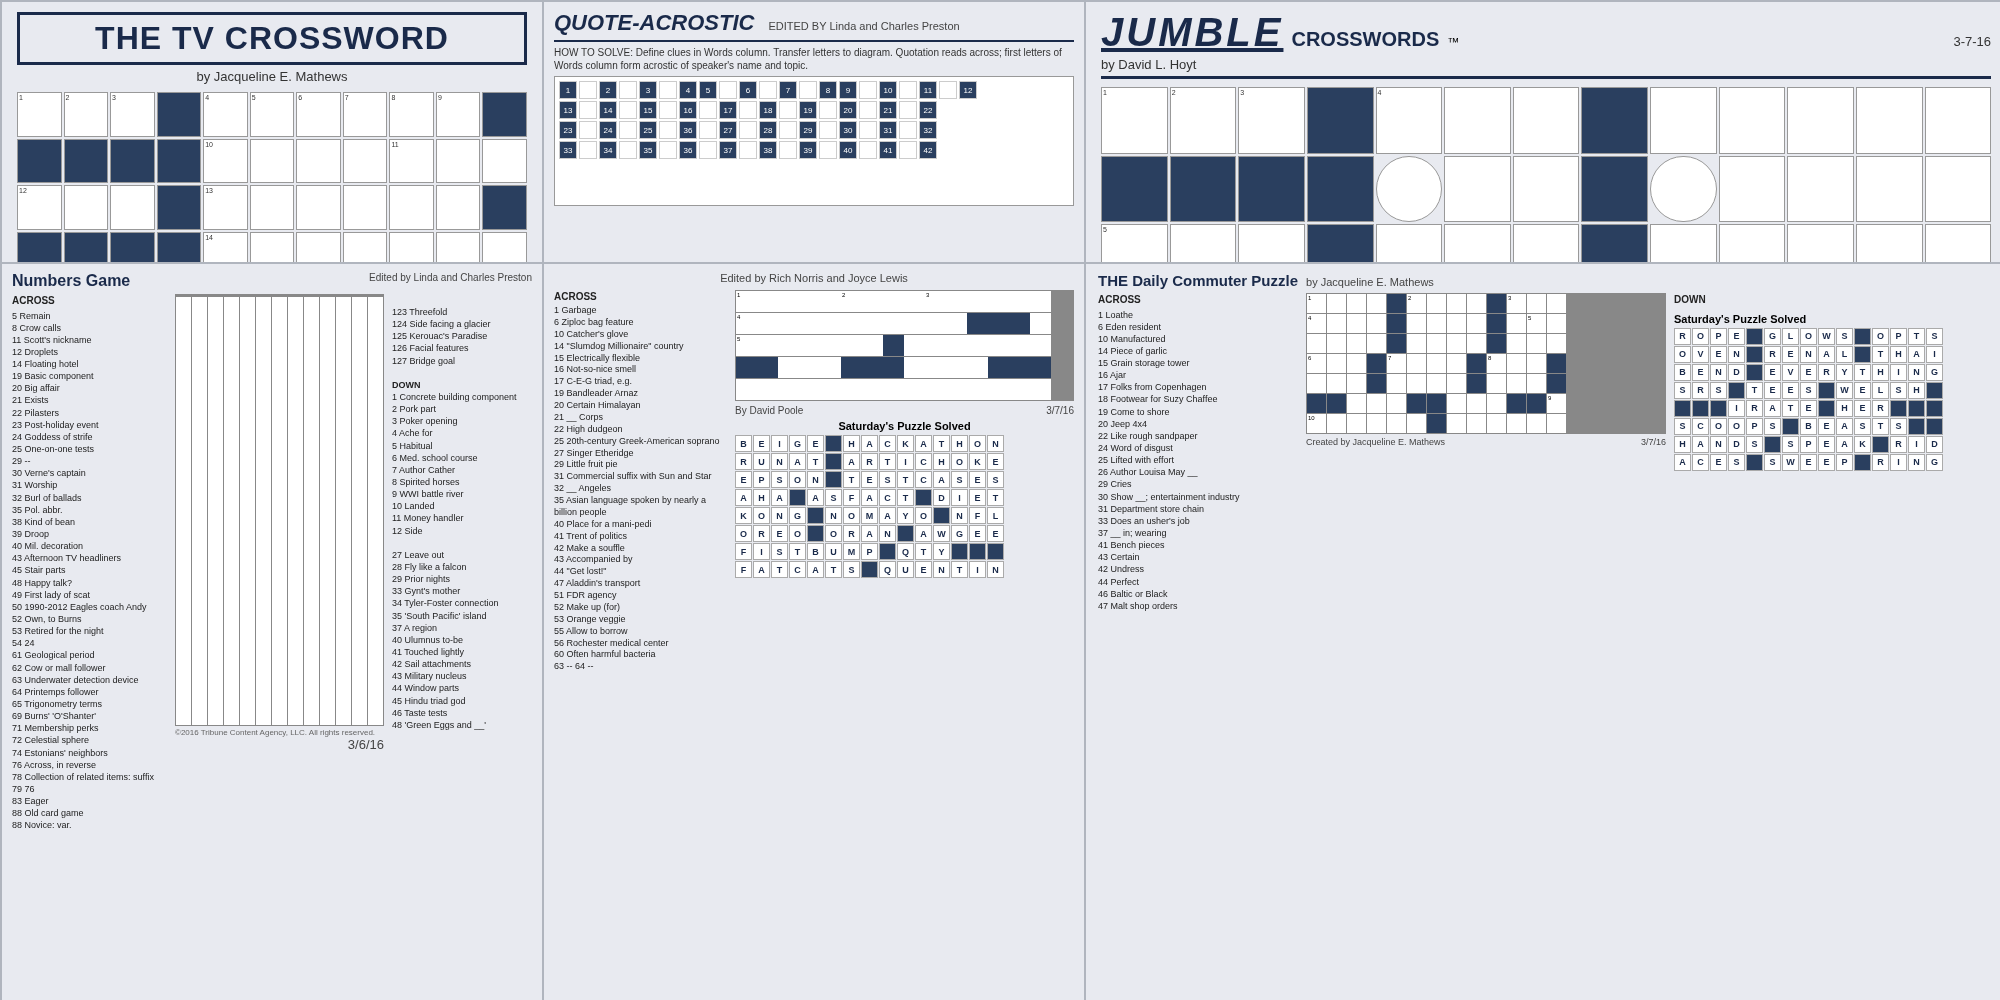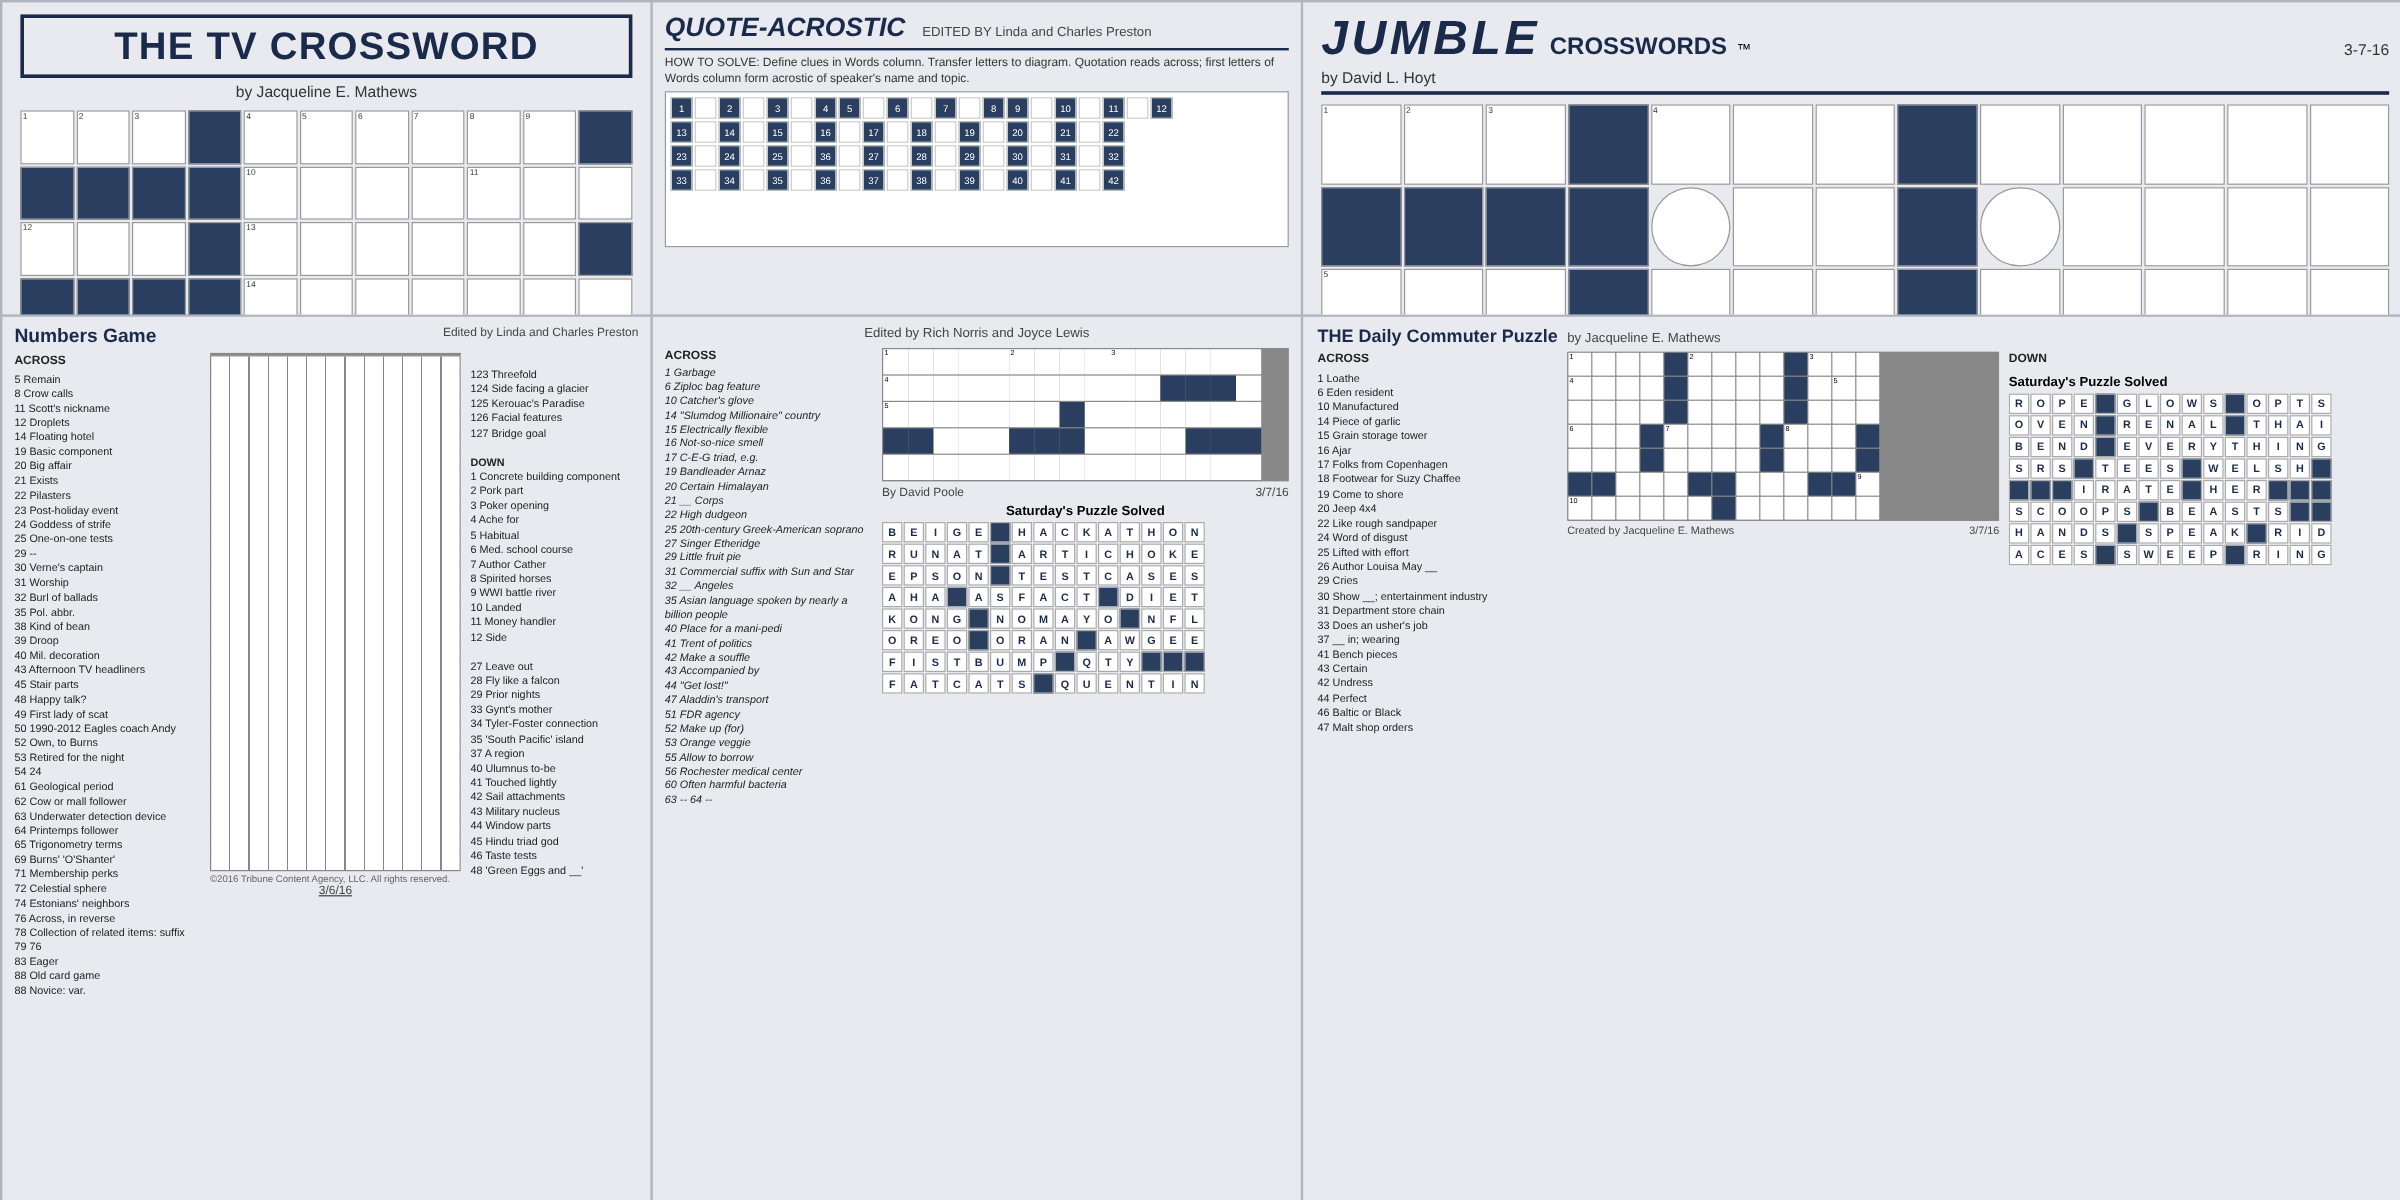--- a/index.html
+++ b/index.html
@@ -162,20 +162,21 @@
       grid-column: 3;
       grid-row: 1;
       padding: 8px 15px;
     }
 
     .jumble h1 {
       font-size: 36px;
       font-weight: 900;
       color: #1a2a4a;
       letter-spacing: 2px;
+      text-decoration: underline;
     }
 
     .jumble-byline {
       font-size: 13px;
       color: #333;
       margin-top: 2px;
     }
 
     
     .numbers-game {
@@ -680,21 +681,21 @@
           to right,
           white 0px, white 15px,
           #888 15px, #888 16px
         ), repeating-linear-gradient(
           to bottom,
           white 0px, white 15px,
           #888 15px, #888 16px
         ); border:1px solid #888; max-height:430px;">
         </div>
         <div style="font-size:8px; color:#666; margin-top:2px;">©2016 Tribune Content Agency, LLC. All rights reserved.</div>
-        <div style="font-size:10px; color:#444; text-align:center;text-decoration:underline;">3/6/16</div>
+        <div style="font-size:13px; color:#444; text-align:right;">3/6/16</div>
       </div>
 
       <div class="down-clues">
         <div style="font-size:9px; line-height:1.35;margin-top:12px;">
           123 Threefold<br>124 Side facing a glacier<br>125 Kerouac's Paradise<br>
           126 Facial features<br>127 Bridge goal<br><br>
           <strong>DOWN</strong><br>
           1 Concrete building component<br>2 Pork part<br>3 Poker opening<br>
           4 Ache for<br>5 Habitual<br>6 Med. school course<br>
           7 Author Cather<br>8 Spirited horses<br>9 WWI battle river<br>
@@ -708,21 +709,21 @@
       </div>
     </div>
   </div>
 
   <div class="panel la-crossword">
     <div class="edited">Edited by Rich Norris and Joyce Lewis</div>
     <div class="la-content">
 
       <div class="la-clues">
         <div class="section-title">ACROSS</div>
-        <div style="font-size:9px; line-height:1.32;font-style:italic;">
+        <div style="font-size:9px; line-height:1.32;">
           1 Garbage<br>6 Ziploc bag feature<br>10 Catcher's glove<br>
           14 "Slumdog Millionaire" country<br>15 Electrically flexible<br>
           16 Not-so-nice smell<br>17 C-E-G triad, e.g.<br>19 Bandleader Arnaz<br>
           20 Certain Himalayan<br>21 __ Corps<br>22 High dudgeon<br>
           25 20th-century Greek-American soprano<br>27 Singer Etheridge<br>
           29 Little fruit pie<br>31 Commercial suffix with Sun and Star<br>
           32 __ Angeles<br>35 Asian language spoken by nearly a billion people<br>
           40 Place for a mani-pedi<br>41 Trent of politics<br>
           42 Make a souffle<br>43 Accompanied by<br>44 "Get lost!"<br>
           47 Aladdin's transport<br>51 FDR agency<br>52 Make up (for)<br>

